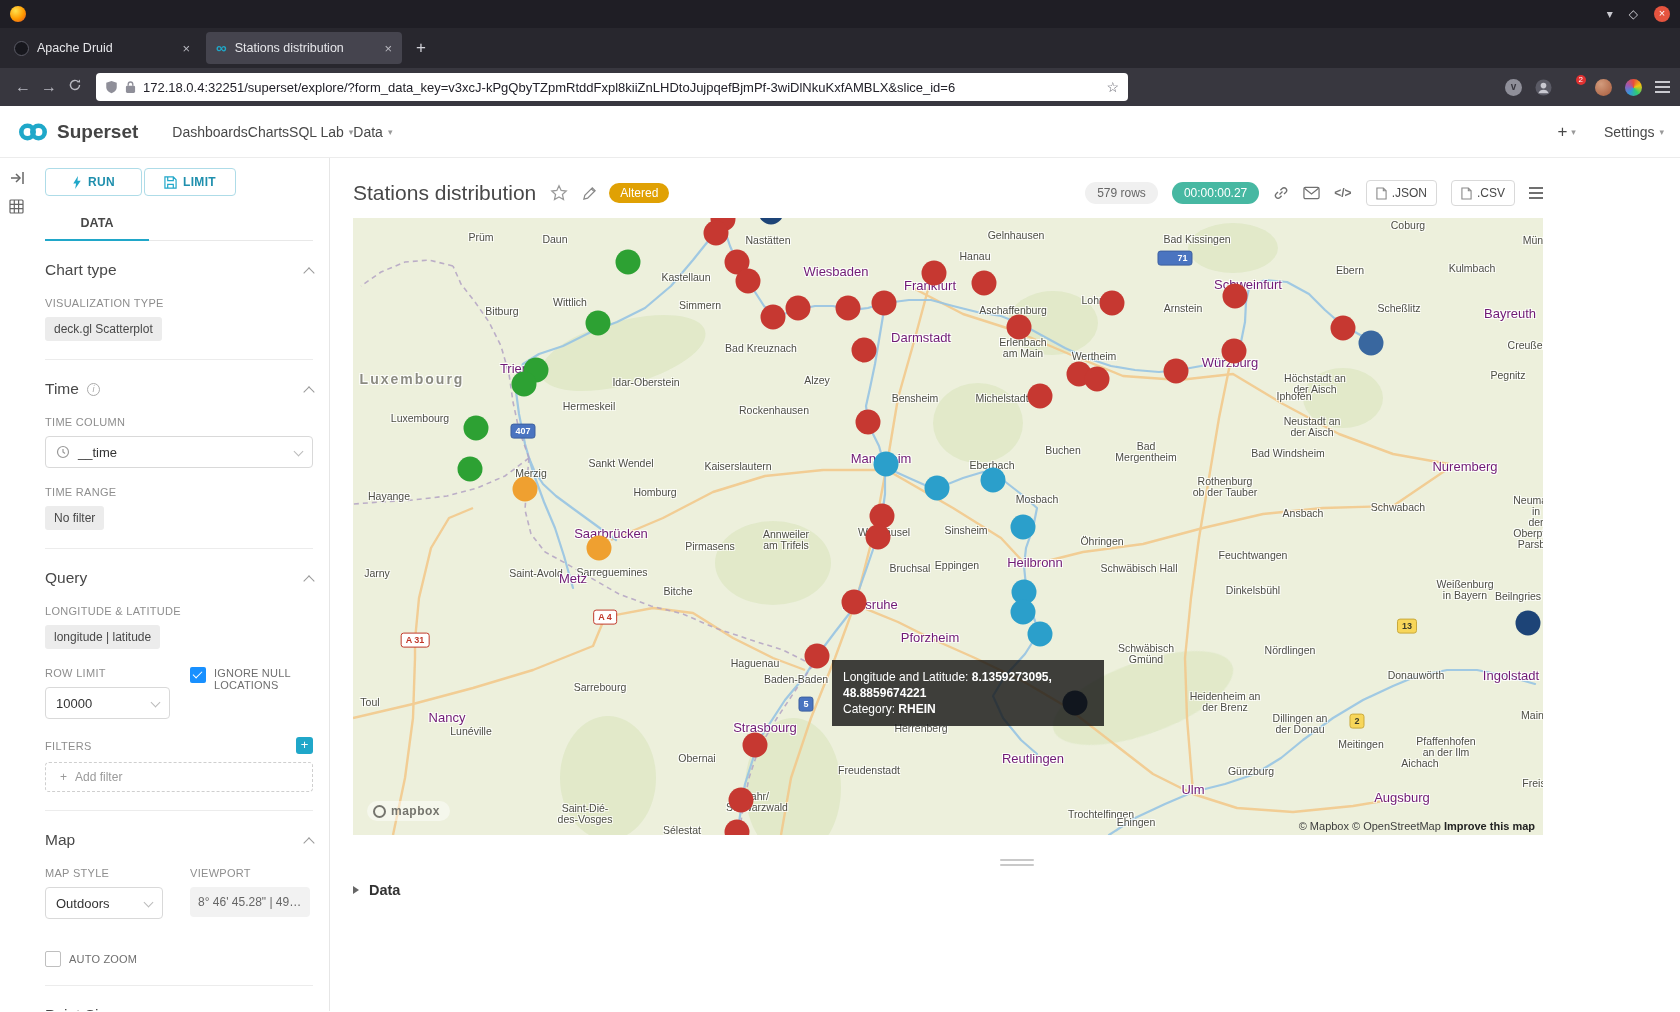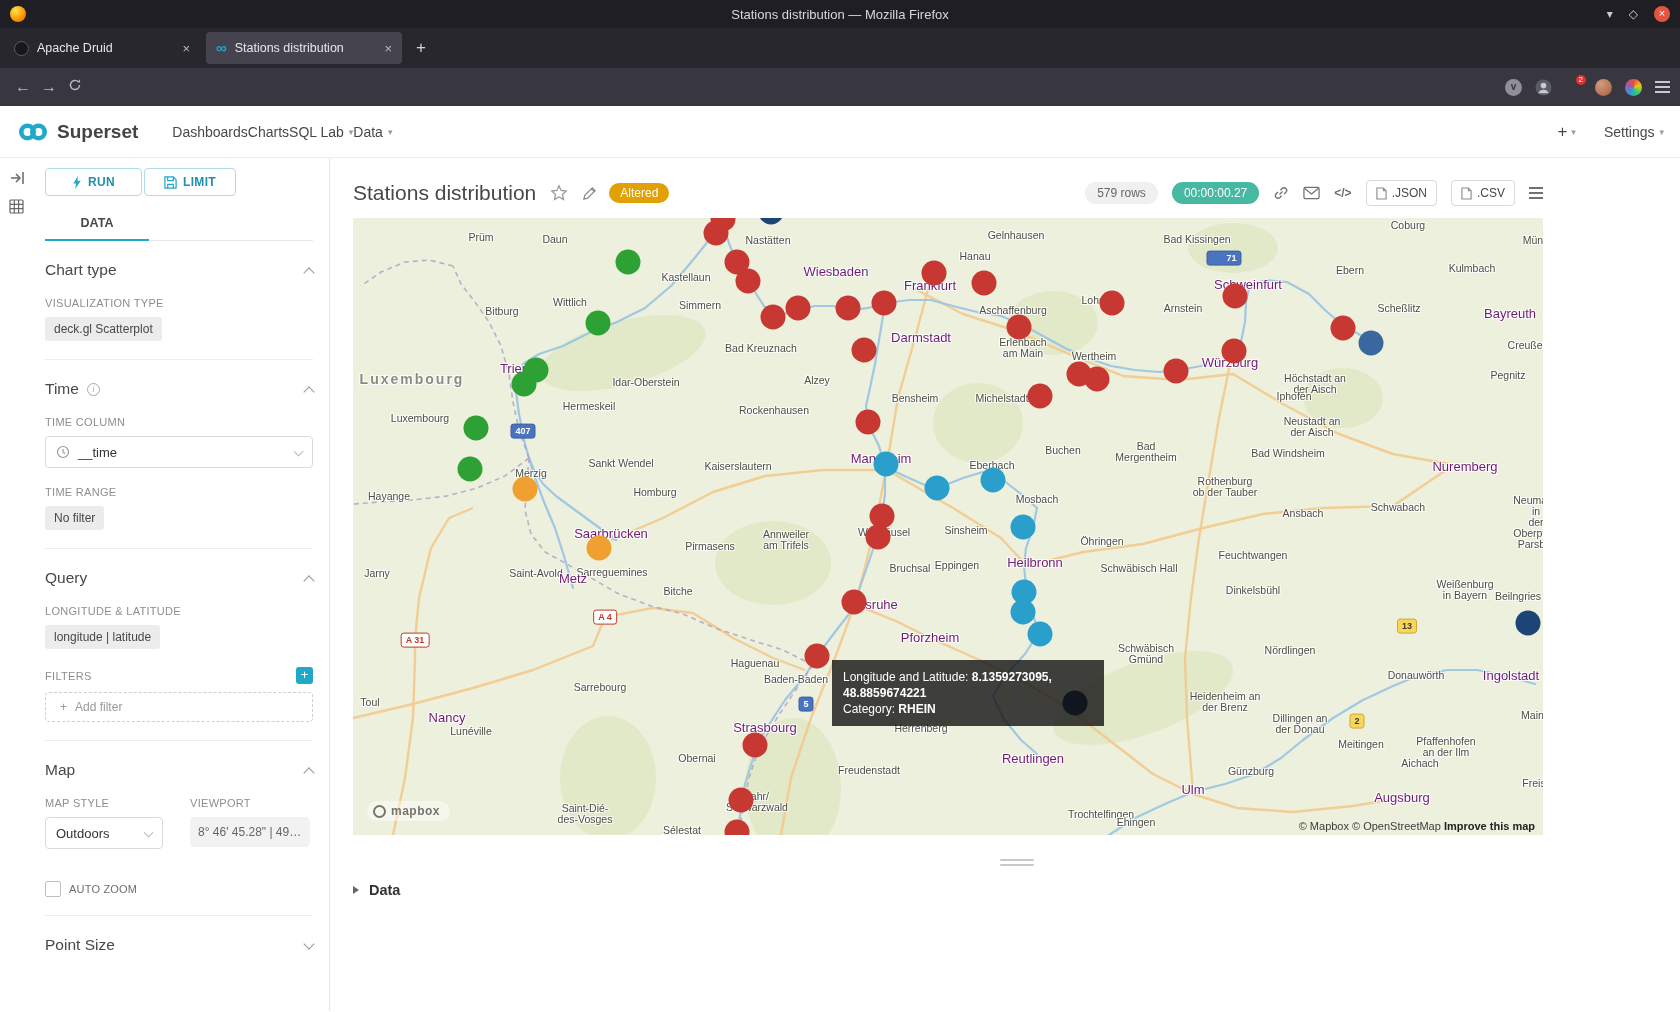--- a/index.html
+++ b/index.html
@@ -144,21 +144,20 @@
   .data-row { margin-top:16px; display:flex; align-items:center; gap:10px; font-size:14.5px; font-weight:700; color:#333; width:1190px; }
   .tri-right { width:0; height:0; border-left:6px solid #666; border-top:4.5px solid transparent; border-bottom:4.5px solid transparent; }
 </style>
 </head>
 <body>
 
 <div class="window">
 
   <div class="titlebar">
     <div class="ff-logo"></div>
-    <div class="win-title">Stations distribution — Mozilla Firefox</div>
     <div class="win-controls">
       <span class="wc">▾</span>
       <span class="wc">◇</span>
       <span class="wc-close">×</span>
     </div>
   </div>
 
   <div class="tabbar">
     <div class="tab">
       <span class="druid-ic"></span>
@@ -175,20 +174,31 @@
 
   <div class="navbar">
     <span class="navbtn">←</span>
     <span class="navbtn">→</span>
     <span class="navbtn">
       <svg width="14" height="14" viewBox="0 0 16 16">
           <path d="M13.2 8a5.2 5.2 0 1 1-1.5-3.7" fill="none" stroke="#b9b9c1" stroke-width="1.6"></path>
           <path d="M13.6 1.6l.2 3.4-3.4-.2z" fill="#b9b9c1"></path>
         </svg>
     </span>
+    <div class="urlbar">
+      <svg width="13" height="14" viewBox="0 0 14 16">
+          <path d="M7 1l6 2v5c0 4-3 6-6 7-3-1-6-3-6-7V3z" fill="#8f8f99"></path>
+        </svg>
+      <svg width="11" height="14" viewBox="0 0 12 15">
+          <rect x="1" y="6" width="10" height="8" rx="1.5" fill="#8f8f99"></rect>
+          <path d="M3.5 6V4.5a2.5 2.5 0 0 1 5 0V6" fill="none" stroke="#8f8f99" stroke-width="1.5"></path>
+        </svg>
+      <span class="url-text">172.18.0.4:32251/superset/explore/?form_data_key=v3xcJ-kPgQbyTZpmRtddFxpl8kiiZnLHDtoJujpqefBjmPf-3wiDlNkuKxfAMBLX&amp;slice_id=6</span>
+      <span class="url-star">☆</span>
+    </div>
     <div class="nav-right">
       <span class="pocket-ic">v</span>
       <svg width="17" height="17" viewBox="0 0 18 18">
           <circle cx="9" cy="9" r="8.5" fill="#5b5b66"></circle>
           <circle cx="9" cy="7" r="3" fill="#c9c9d1"></circle>
           <path d="M3.5 15a6 6 0 0 1 11 0z" fill="#c9c9d1"></path>
         </svg>
       <span class="ext-badge">
         <span class="shield-shape"></span>
         <span class="bdg">2</span>
@@ -305,20 +315,33 @@
         <span class="chip">No filter</span>
       </div>
 
       <div class="psec">
         <div class="psec-h">
           <span>Query</span>
             <span class="chv up"></span>
         </div>
         <div class="plabel">LONGITUDE &amp; LATITUDE</div>
         <span class="chip">longitude | latitude</span>
+        <div class="two-col" style="margin-top:18px">
+          <div class="col-l">
+            <div class="plabel" style="margin-top:0">ROW LIMIT</div>
+            <div class="pselect" style="width:125px">
+              <span>10000</span>
+              <span class="chv sel"></span>
+            </div>
+          </div>
+          <div class="col-r cb-row">
+            <span class="cb checked"></span>
+            <span>IGNORE NULL LOCATIONS</span>
+          </div>
+        </div>
         <div class="filters-row">
           <span class="plabel" style="margin-top:0">FILTERS</span>
           <span class="plus-btn">+</span>
         </div>
         <div class="add-filter">
           <span>+</span>
           <span>Add filter</span>
         </div>
       </div>
 
@@ -566,21 +589,21 @@
             <div class="ml" style="left: 783px; top: 604px;">Ehingen</div>
             <div class="ml" style="left: 232px; top: 596px;">Saint-Dié-
 des-Vosges</div>
             <div class="ml" style="left: 329px; top: 612px;">Sélestat</div>
             <div class="ml" style="left: 404px; top: 584px;">Lahr/
 Schwarzwald</div>
             <div class="shield blue" style="left: 170px; top: 213px;">407</div>
             <div class="shield red" style="left: 62px; top: 422px;">A 31</div>
             <div class="shield red" style="left: 252px; top: 399px;">A 4</div>
             <div class="shield blue" style="left: 453px; top: 486px;">5</div>
-            <div class="shield blue" style="left: 871px; top: 40px; padding-left: 19px;">71</div>
+            <div class="shield blue" style="left: 822px; top: 40px; padding-left: 19px;">71</div>
             <div class="shield yellow" style="left: 1054px; top: 408px;">13</div>
             <div class="shield yellow" style="left: 1004px; top: 503px;">2</div>
           </div>
         <div class="layer">
             <div class="dot" style="left: 370px; top: 1px; background: rgb(198, 56, 49);"></div>
             <div class="dot" style="left: 418px; top: -6px; background: rgb(29, 68, 119);"></div>
             <div class="dot" style="left: 363px; top: 15px; background: rgb(198, 56, 49);"></div>
             <div class="dot" style="left: 384px; top: 44px; background: rgb(198, 56, 49);"></div>
             <div class="dot" style="left: 395px; top: 63px; background: rgb(198, 56, 49);"></div>
             <div class="dot" style="left: 275px; top: 44px; background: rgb(45, 161, 51);"></div>

